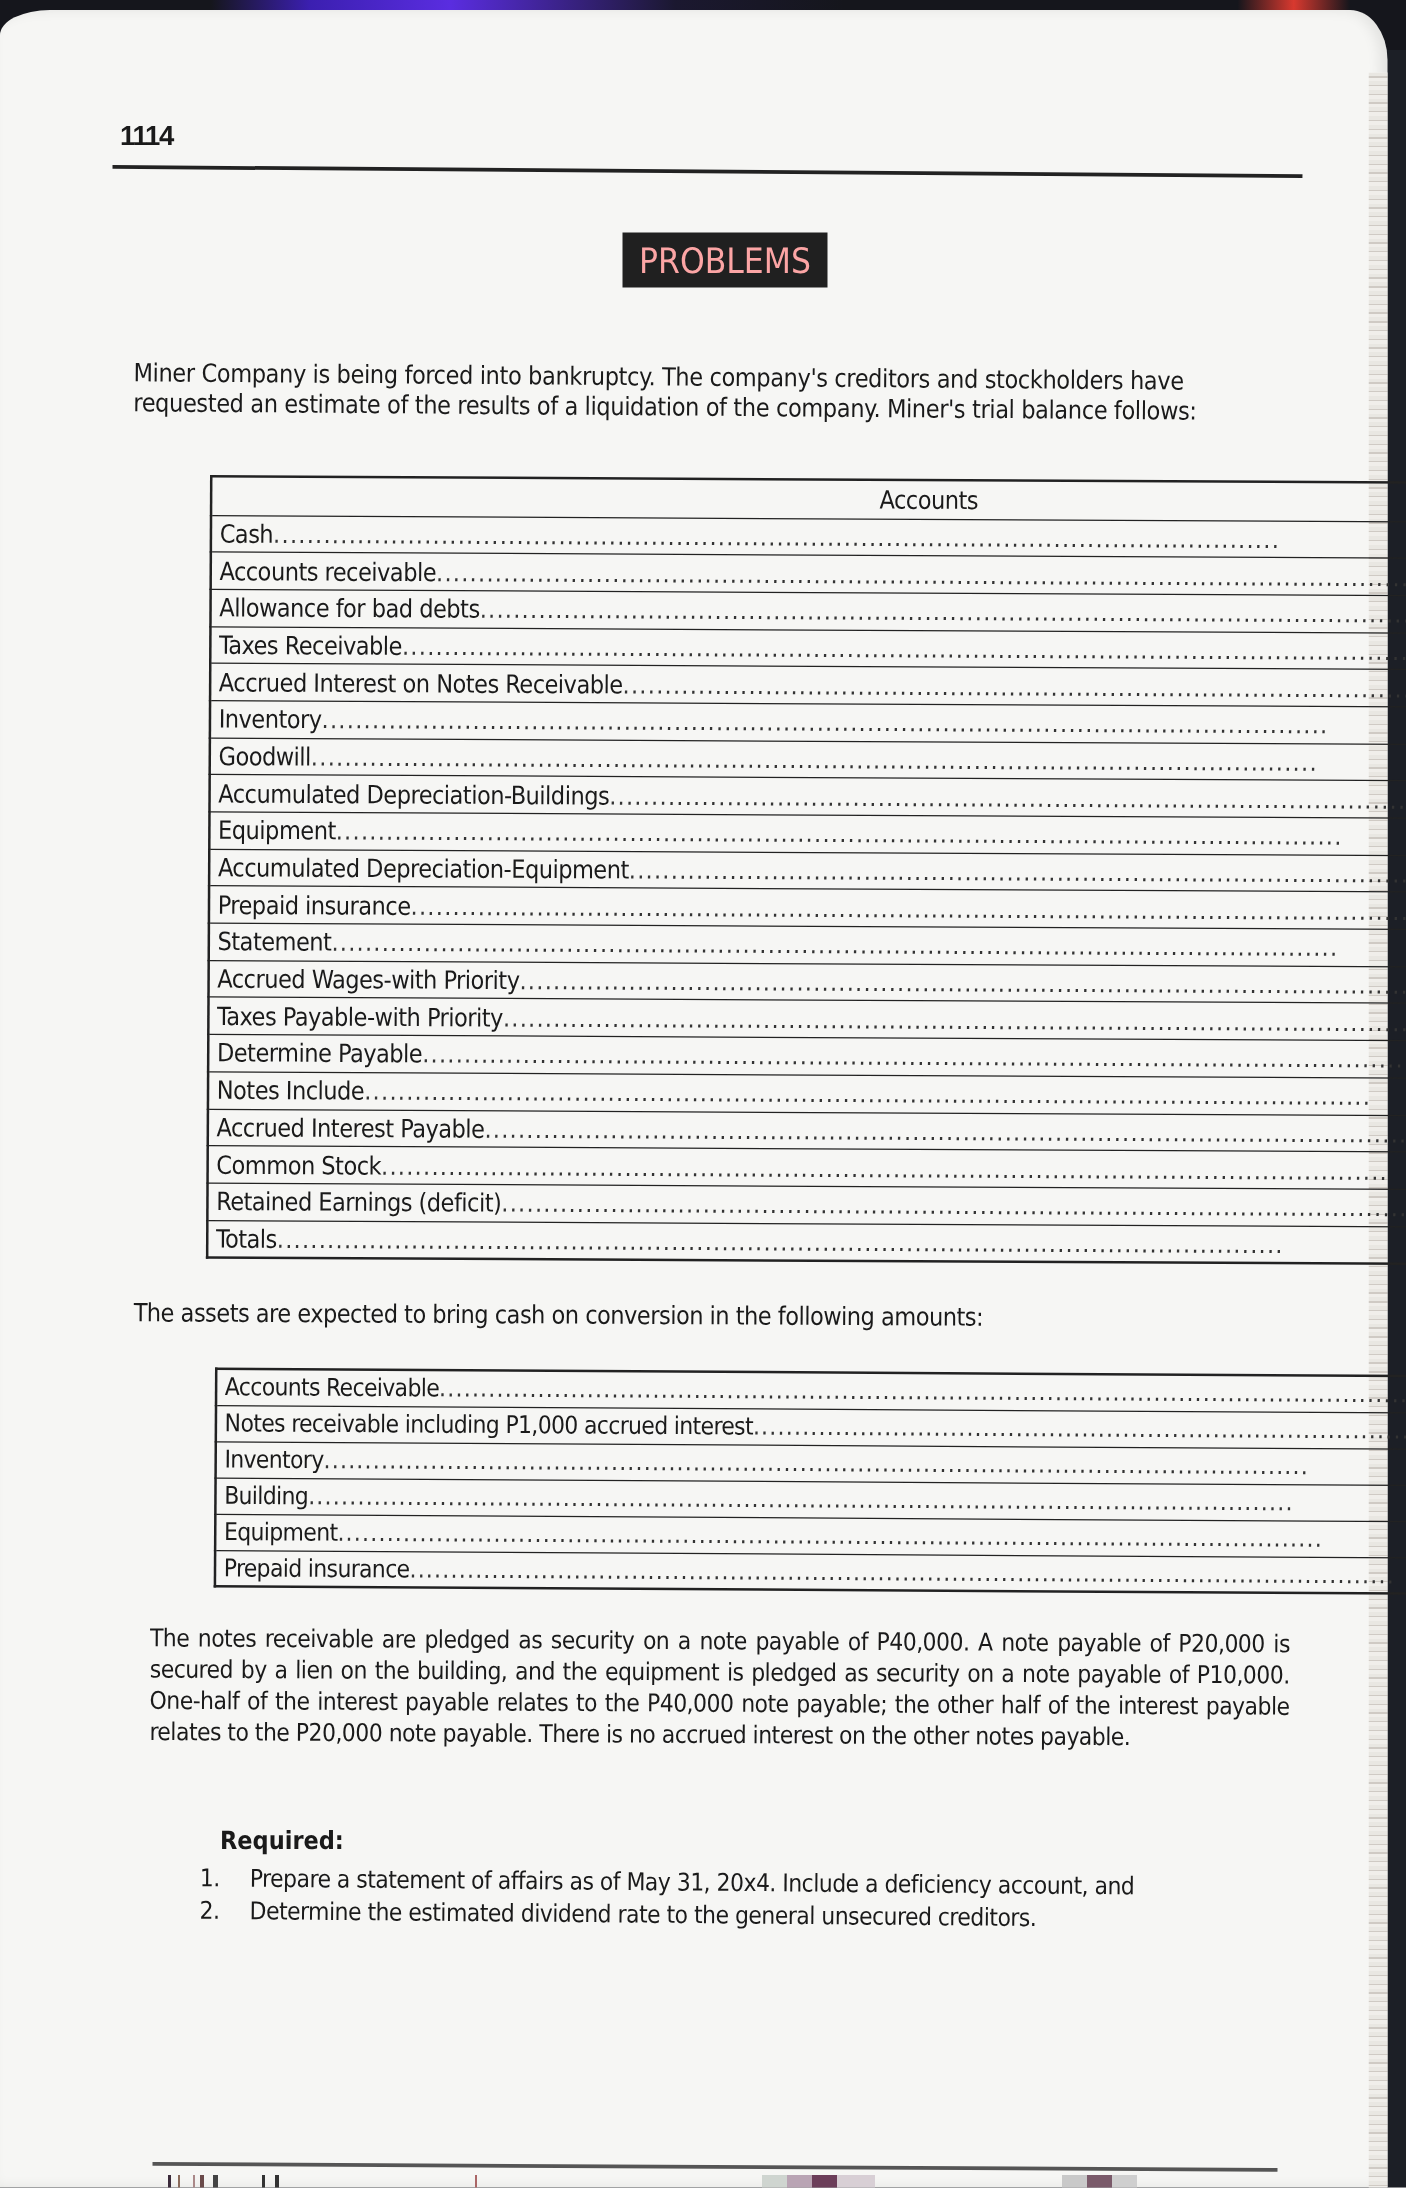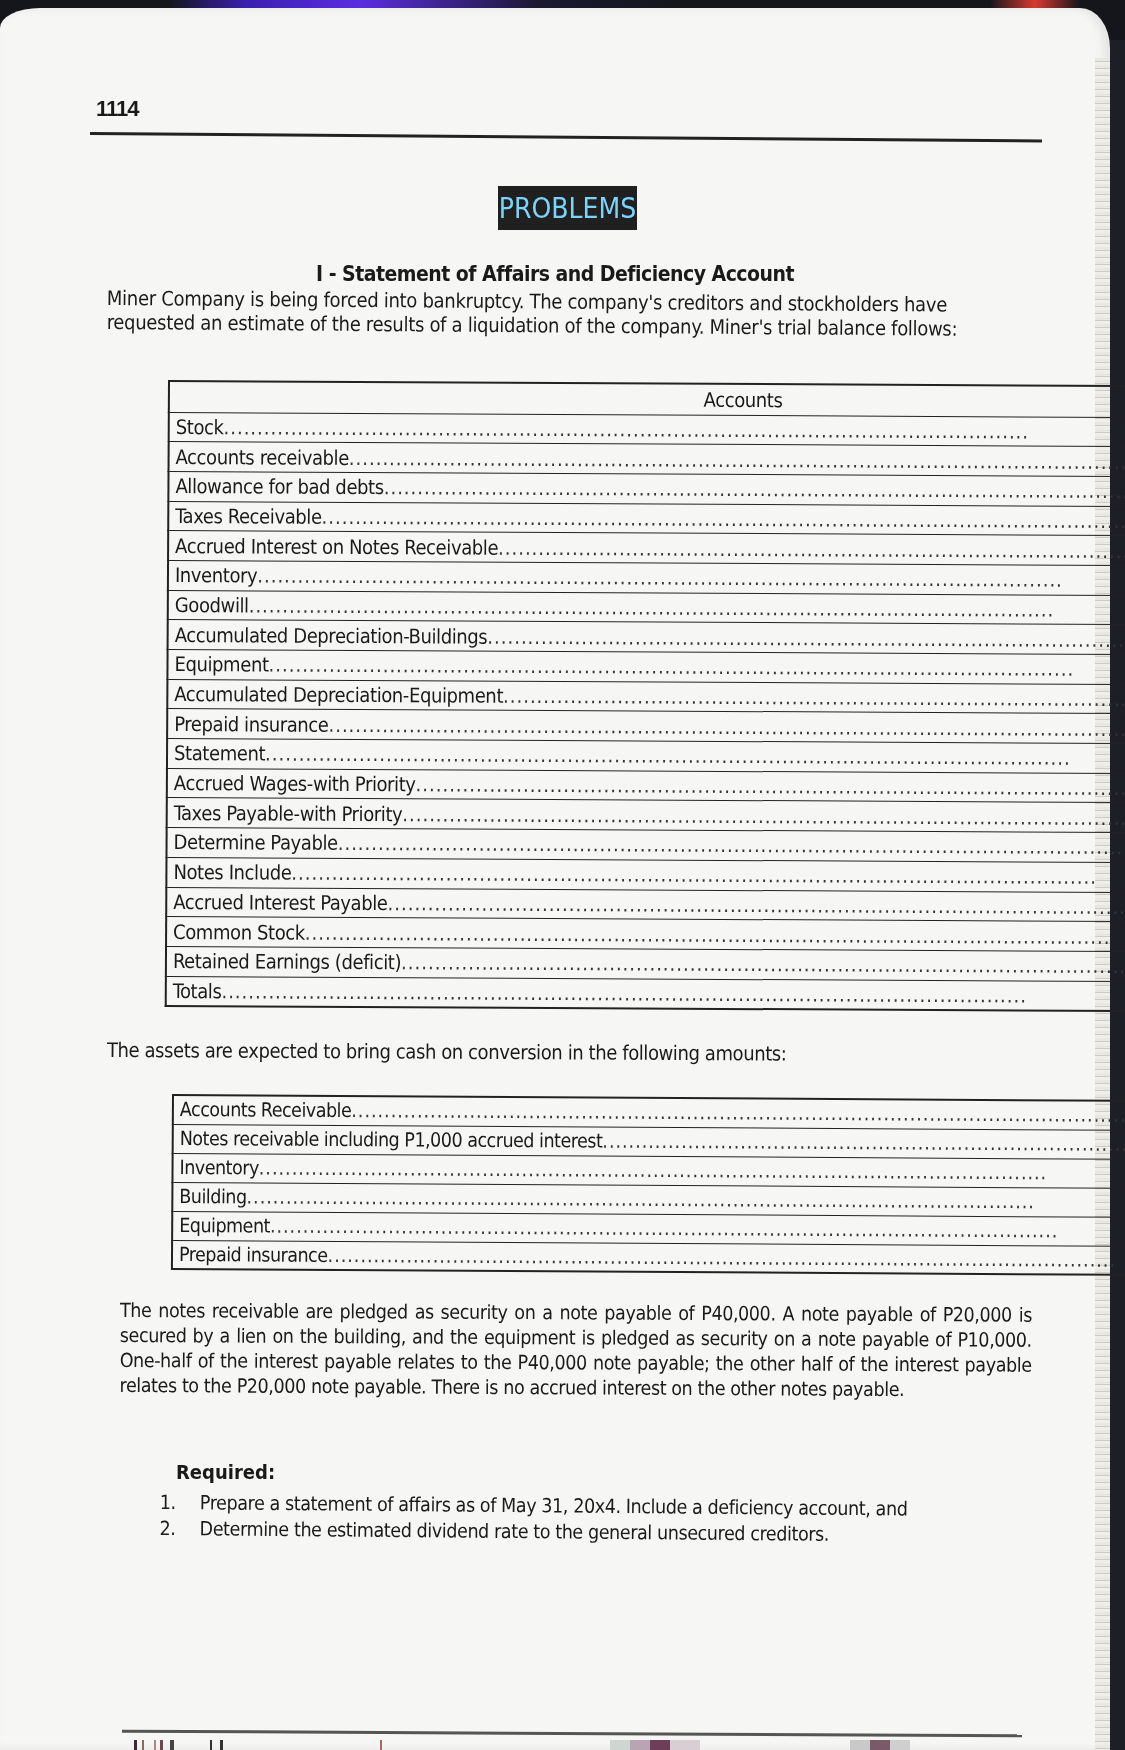--- a/index.html
+++ b/index.html
@@ -28,22 +28,22 @@
     .page-number {
       position: absolute; left: 96px; top: 88px;
       font-family: "Liberation Sans Narrow", "Liberation Sans", sans-serif;
       font-weight: 700; font-size: 22px; letter-spacing: -1px; text-align: right;
     }
     .header-rule {
       position: absolute; left: 90px; top: 124px; width: 952px; height: 3px;
       background: #222; transform: rotate(0.45deg); transform-origin: left;
     }
     .problems-banner {
-      position: absolute; left: 498px; top: 178px; width: 139px; height: 44px;
-      background: #202020; color: #7dd3fc;
+      position: absolute; left: 498px; top: 178px; width: 164px; height: 44px;
+      background: #202020; color: #fca5a5;
       font-size: 28px; font-weight: 400; letter-spacing: 0px;
       display: flex; align-items: center; justify-content: center;
       font-family: "DejaVu Sans Condensed", "DejaVu Sans", sans-serif;
     }
     .section-title {
       position: absolute; left: 0; top: 254px; width: 1110px; text-align: center;
       font-weight: 700; font-size: 21px;
       font-family: "DejaVu Sans Condensed", "DejaVu Sans", sans-serif;
       letter-spacing: -0.5px;
     }
@@ -139,33 +139,32 @@
 <div class="topstrip"></div>
 
 <div class="page">
   <div class="page-edge"></div>
 
   <div class="page-number">1114</div>
   <div class="header-rule"></div>
 
   <div class="problems-banner">PROBLEMS</div>
 
-  <div class="section-title">I - Statement of Affairs and Deficiency Account</div>
   <p class="intro">Miner Company is being forced into bankruptcy. The company's creditors and stockholders have requested an estimate of the results of a liquidation of the company. Miner's trial balance follows:</p>
 
   <table class="tb">
     <thead>
       <tr>
         <th class="acct acct-head">Accounts</th>
 
       </tr>
     </thead>
     <tbody id="tb-body">
         <tr>
-          <td class="acct"><span>Stock</span><span class="dots">........................................................................................................................</span></td>
+          <td class="acct"><span>Cash</span><span class="dots">........................................................................................................................</span></td>
         </tr>
         <tr>
           <td class="acct"><span>Accounts receivable</span><span class="dots">........................................................................................................................</span></td>
         </tr>
         <tr>
           <td class="acct"><span>Allowance for bad debts</span><span class="dots">........................................................................................................................</span></td>
         </tr>
         <tr>
           <td class="acct"><span>Taxes Receivable</span><span class="dots">........................................................................................................................</span></td>
         </tr>

